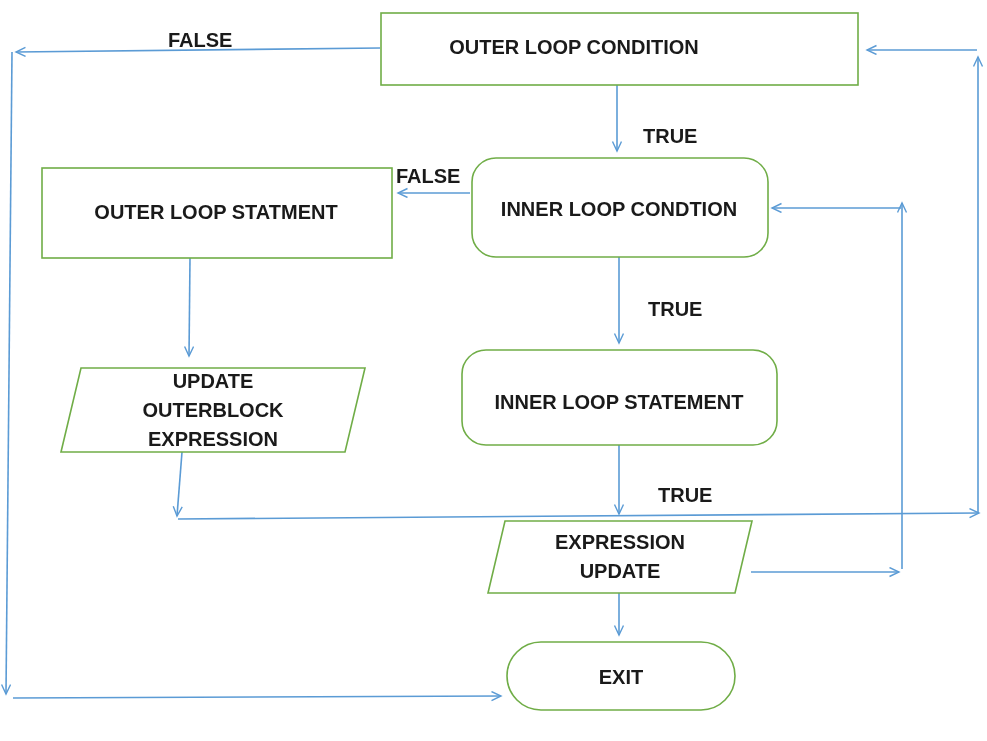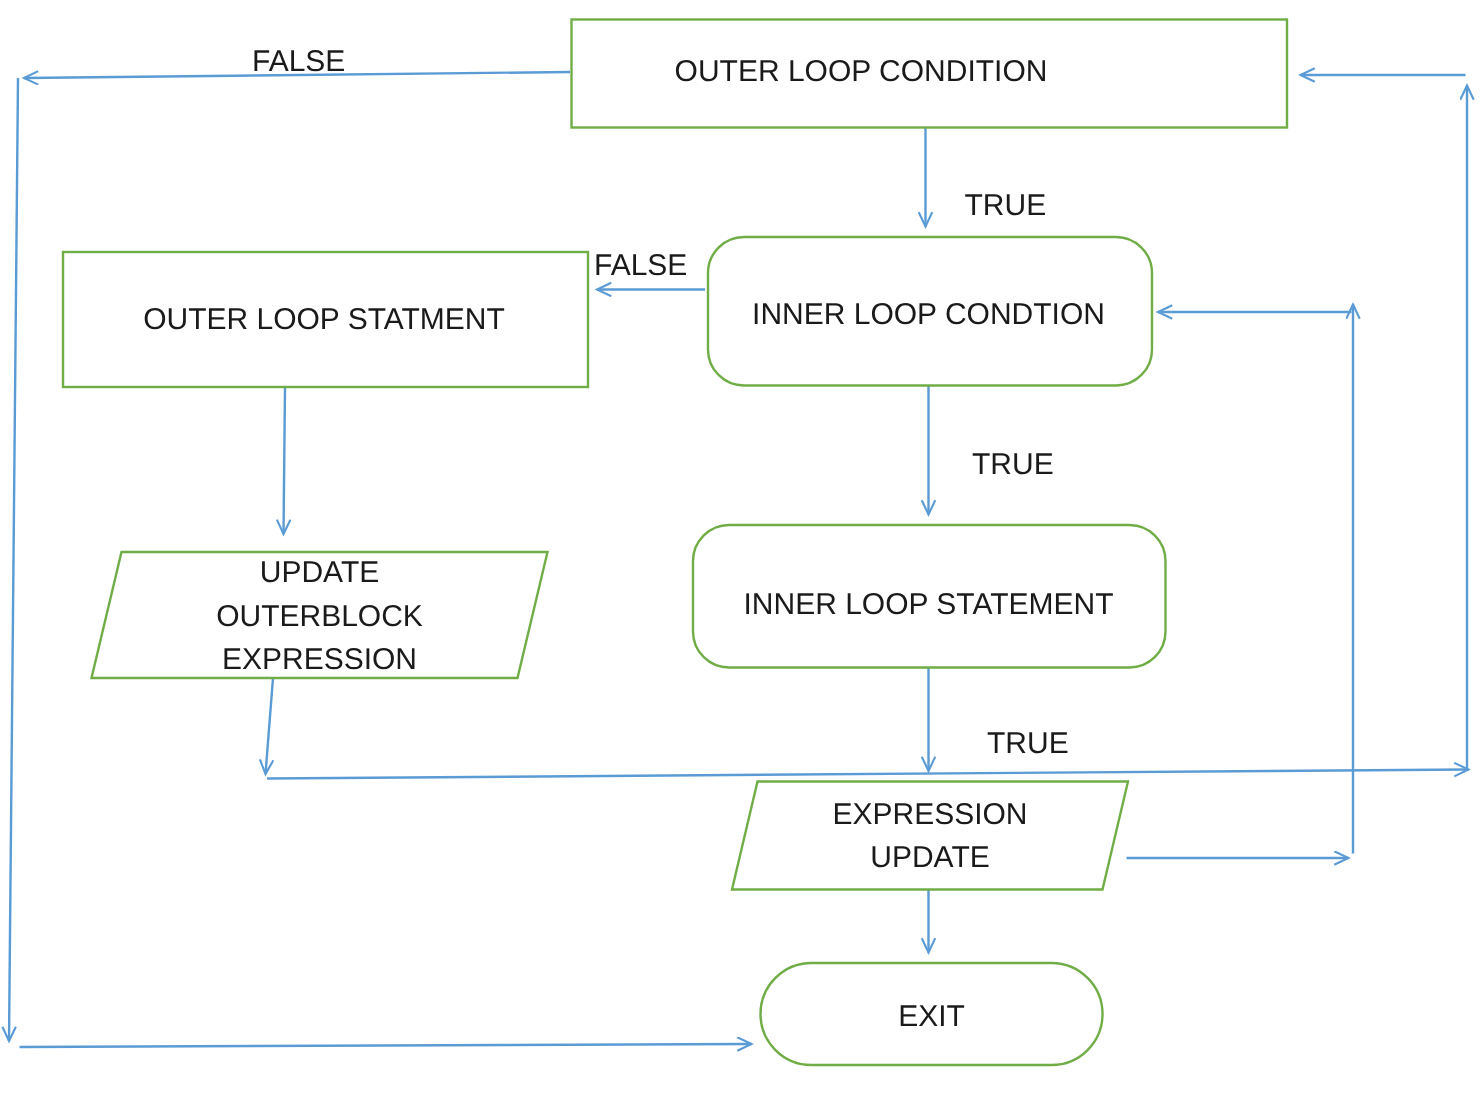--- a/index.html
+++ b/index.html
@@ -7,20 +7,21 @@
     padding: 0;
     background: #FFFFFF;
     width: 987px;
     height: 741px;
     overflow: hidden;
   }
   .canvas-wrap {
     position: relative;
     width: 869px;
     height: 741px;
+    font-weight: bold;
   }
   svg {
     display: block;
   }
   svg text {
     font-family: "Liberation Sans", sans-serif;
     font-size: 20px;
     fill: #1a1a1a;
   }
   .node-shape {

